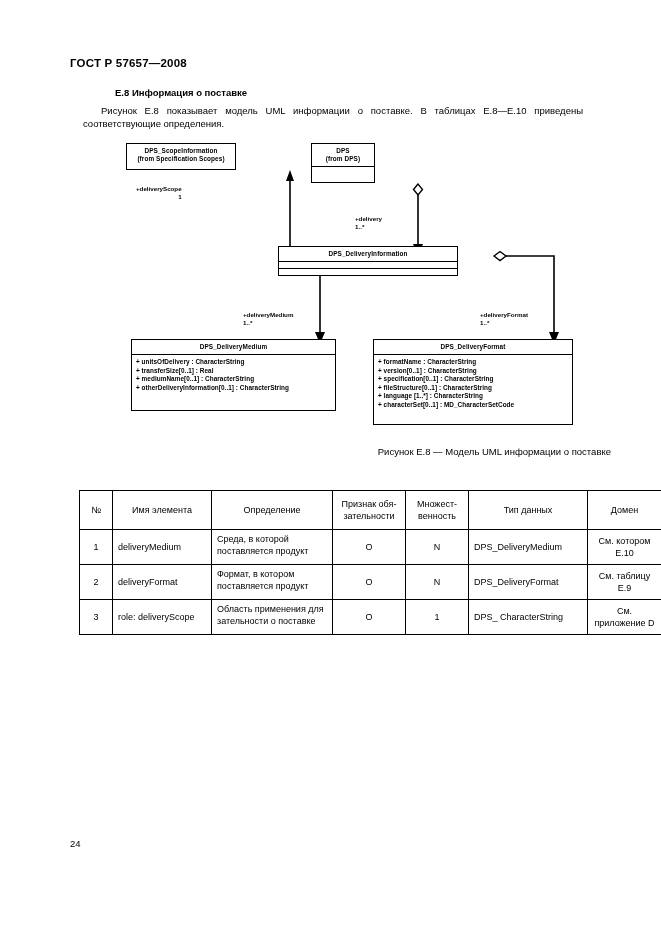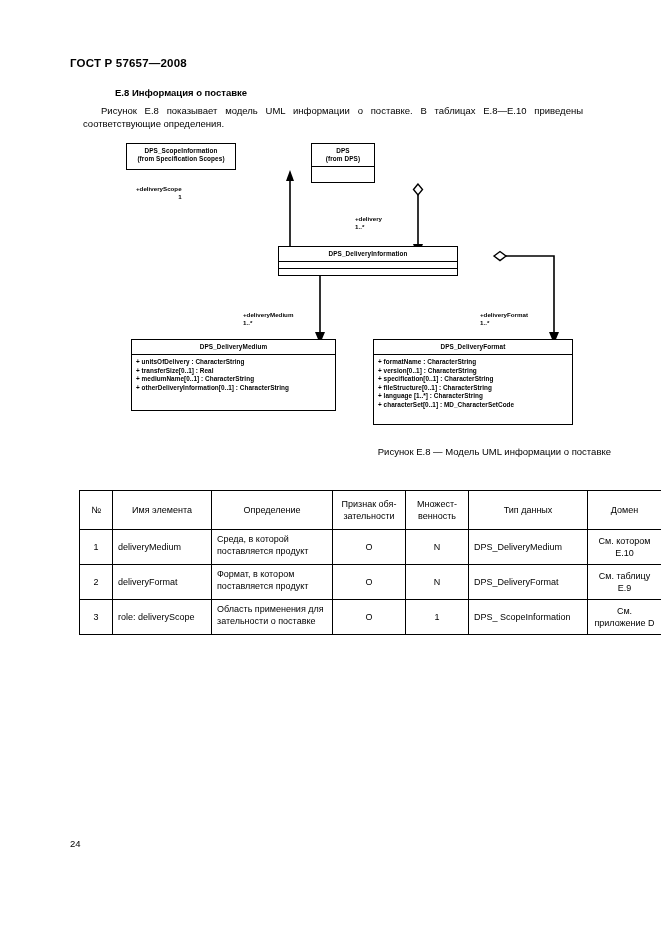--- a/index.html
+++ b/index.html
@@ -298,21 +298,21 @@
         <td class="c-mult">N</td>
         <td class="c-type-cell">DPS_DeliveryFormat</td>
         <td class="c-dom">См. таблицу E.9</td>
       </tr>
       <tr>
         <td class="c-num">3</td>
         <td class="c-name-cell">role: deliveryScope</td>
         <td>Область применения для зательности о поставке</td>
         <td class="c-obl">O</td>
         <td class="c-mult">1</td>
-        <td class="c-type-cell">DPS_ ScopeInformation</td>
+        <td class="c-type-cell">DPS_ CharacterString</td>
         <td class="c-dom">См. приложение D</td>
       </tr>
     </tbody>
   </table>
 
   <div class="page-number">24</div>
 
 </div>
 
 </body></html>

